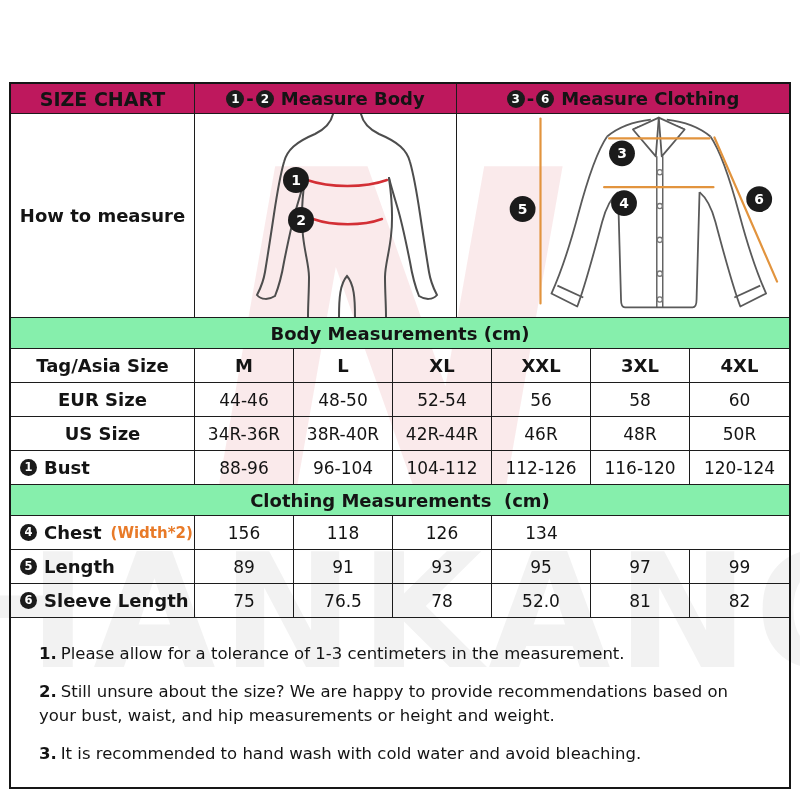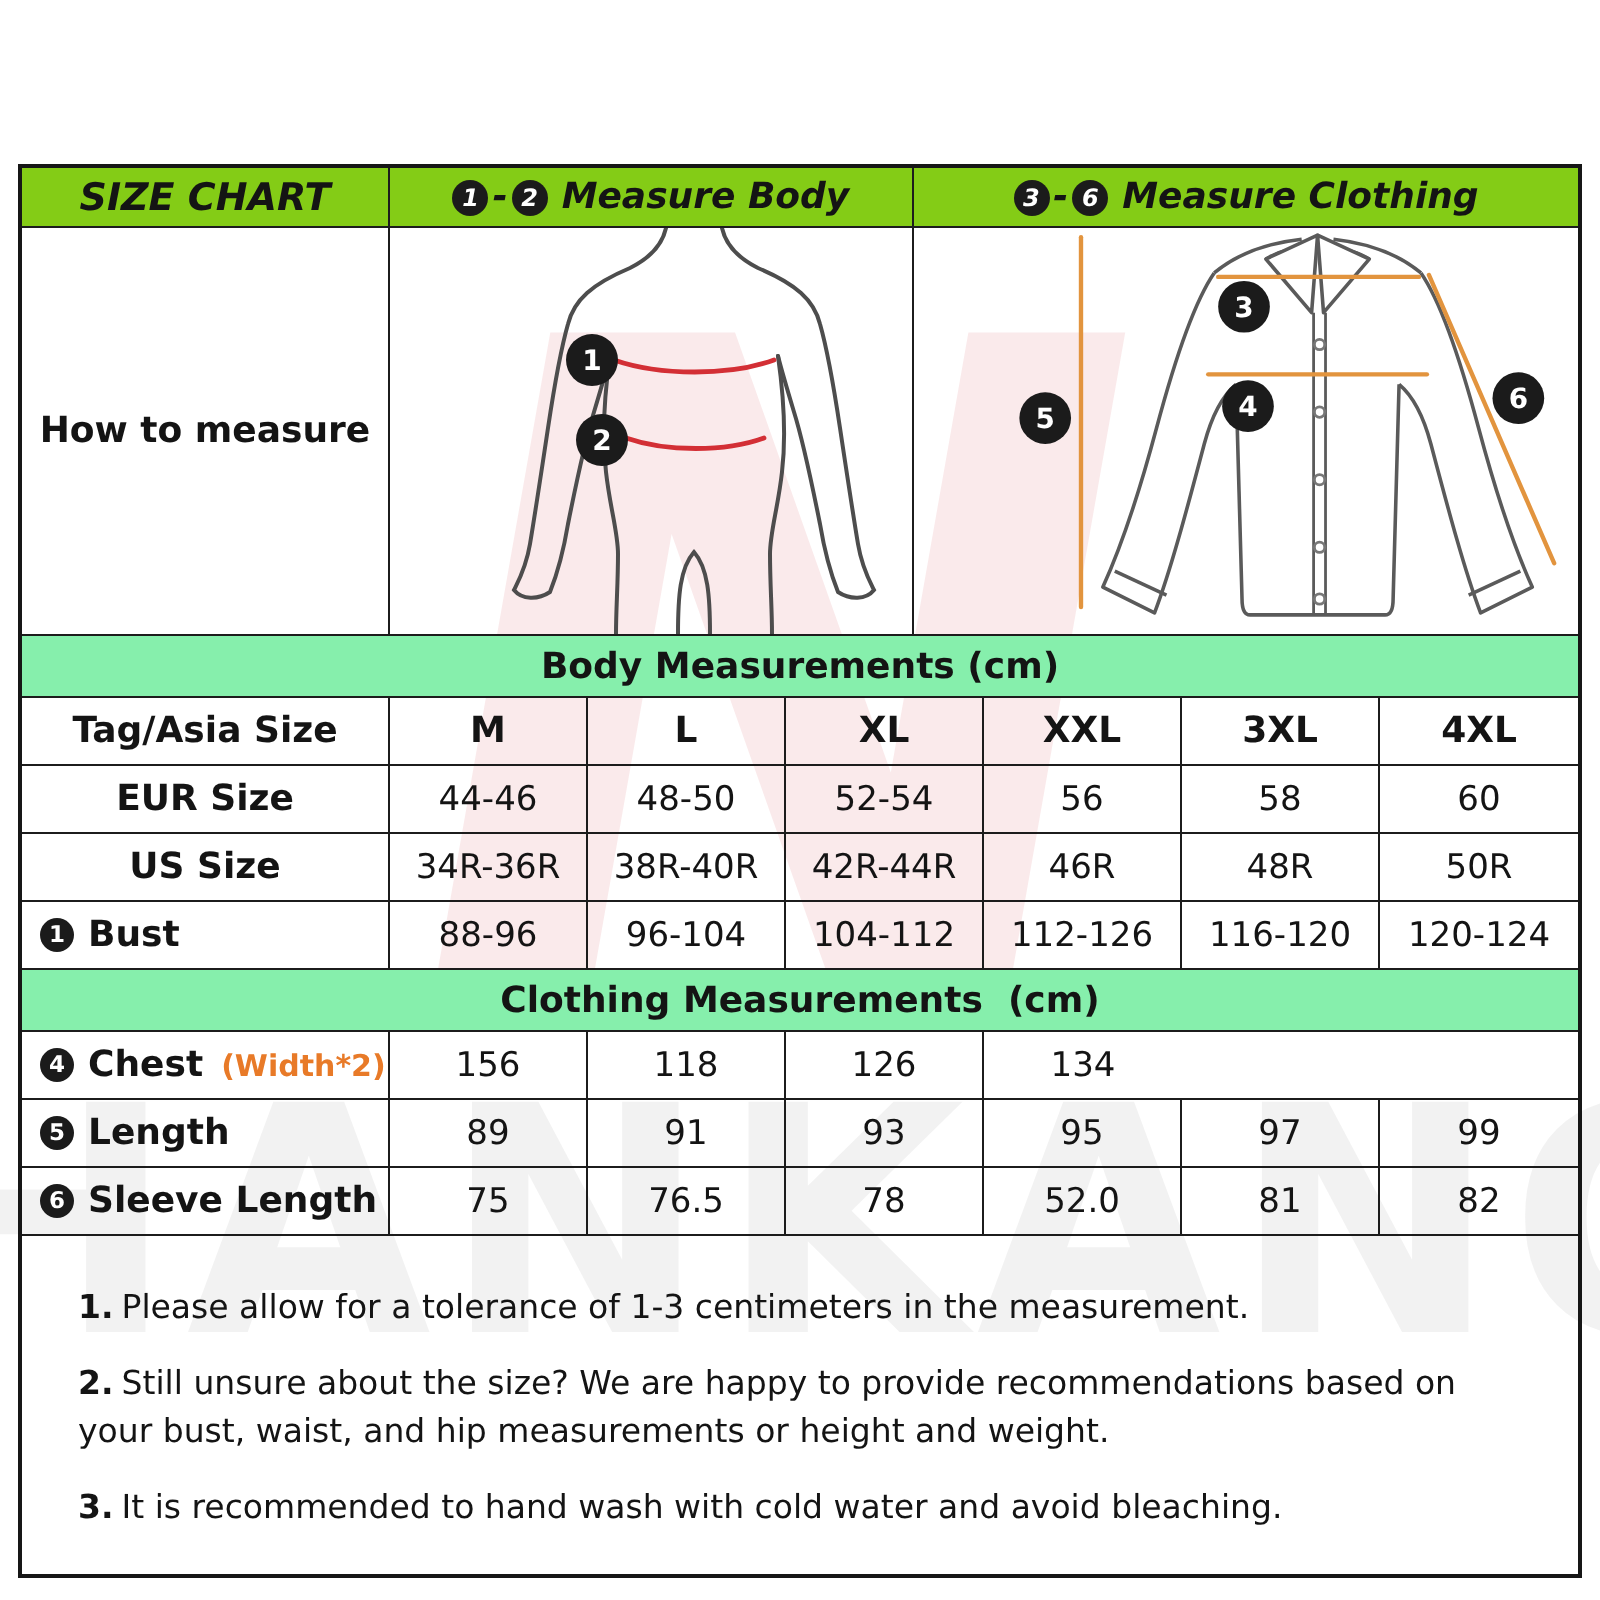--- a/index.html
+++ b/index.html
@@ -36,21 +36,21 @@
   .h-howto { height:204px; }
   .h-bar { height:31px; }
   .h-data { height:34px; }
 
   .cell {
     display:flex; align-items:center; justify-content:center;
     border-right:1px solid #1c1c1c; overflow:hidden;
     font-size:17px; text-align:center;
   }
   .cell.end { border-right:none; }
-  .gray { background:#84cc16;font-style:italic; }
+  .gray { background:#be185d; }
   .bold { font-weight:bold; }
   .fs19 { font-size:19px; }
   .fs18 { font-size:18px; }
   .left { justify-content:flex-start; padding-left:9px; text-align:left; }
 
   .bar {
     display:flex; align-items:center; justify-content:center;
     background:#86efac; font-weight:bold; font-size:18px;
   }
   .bar span { white-space:pre; }

